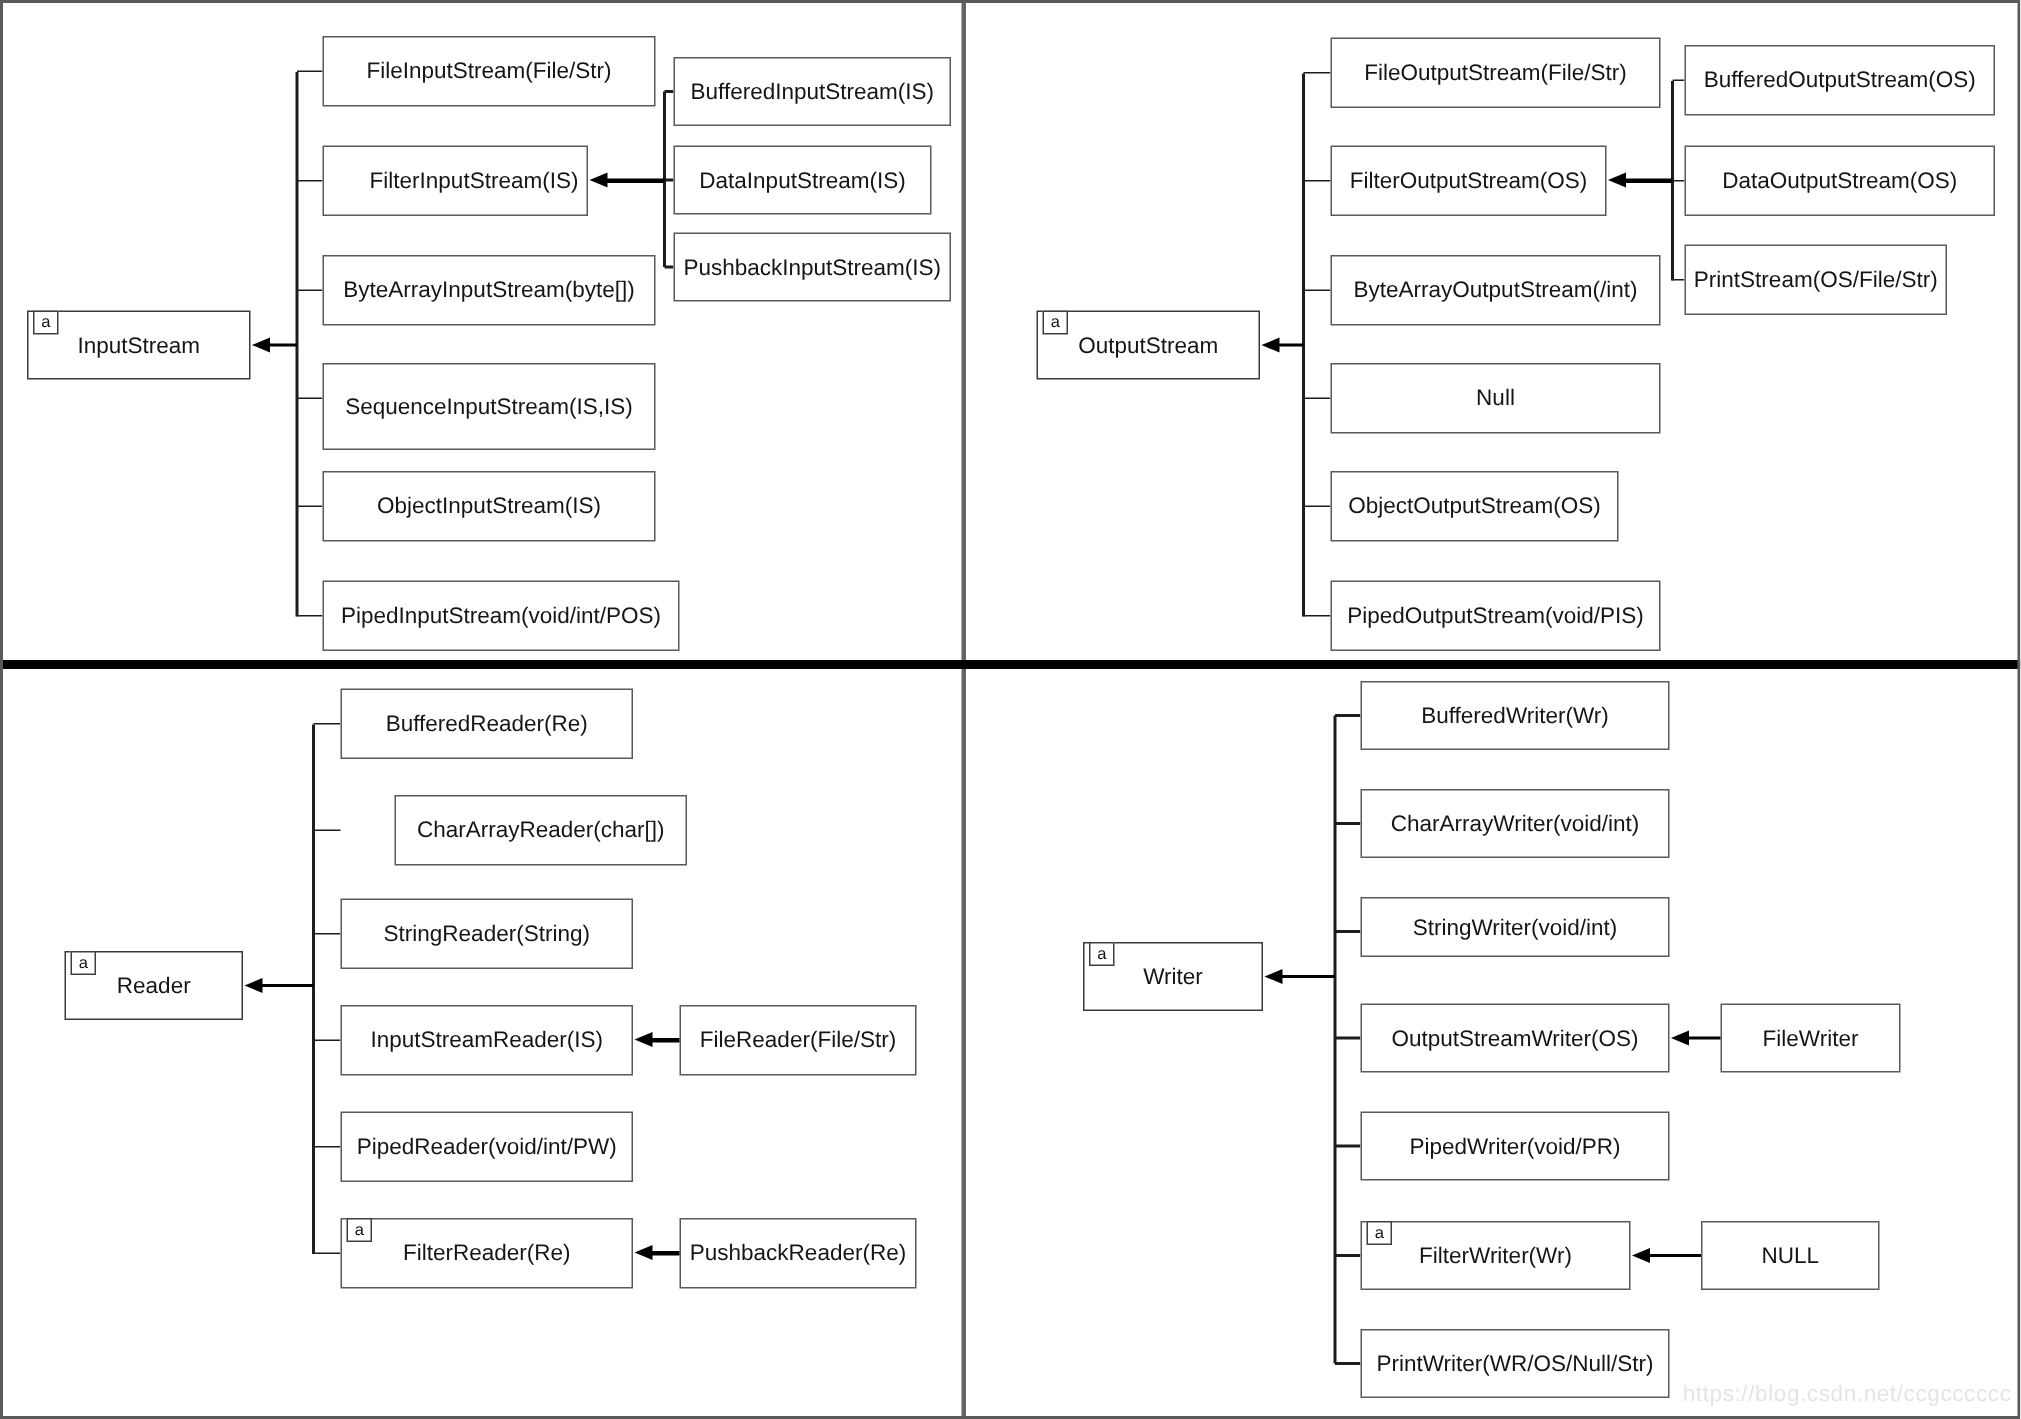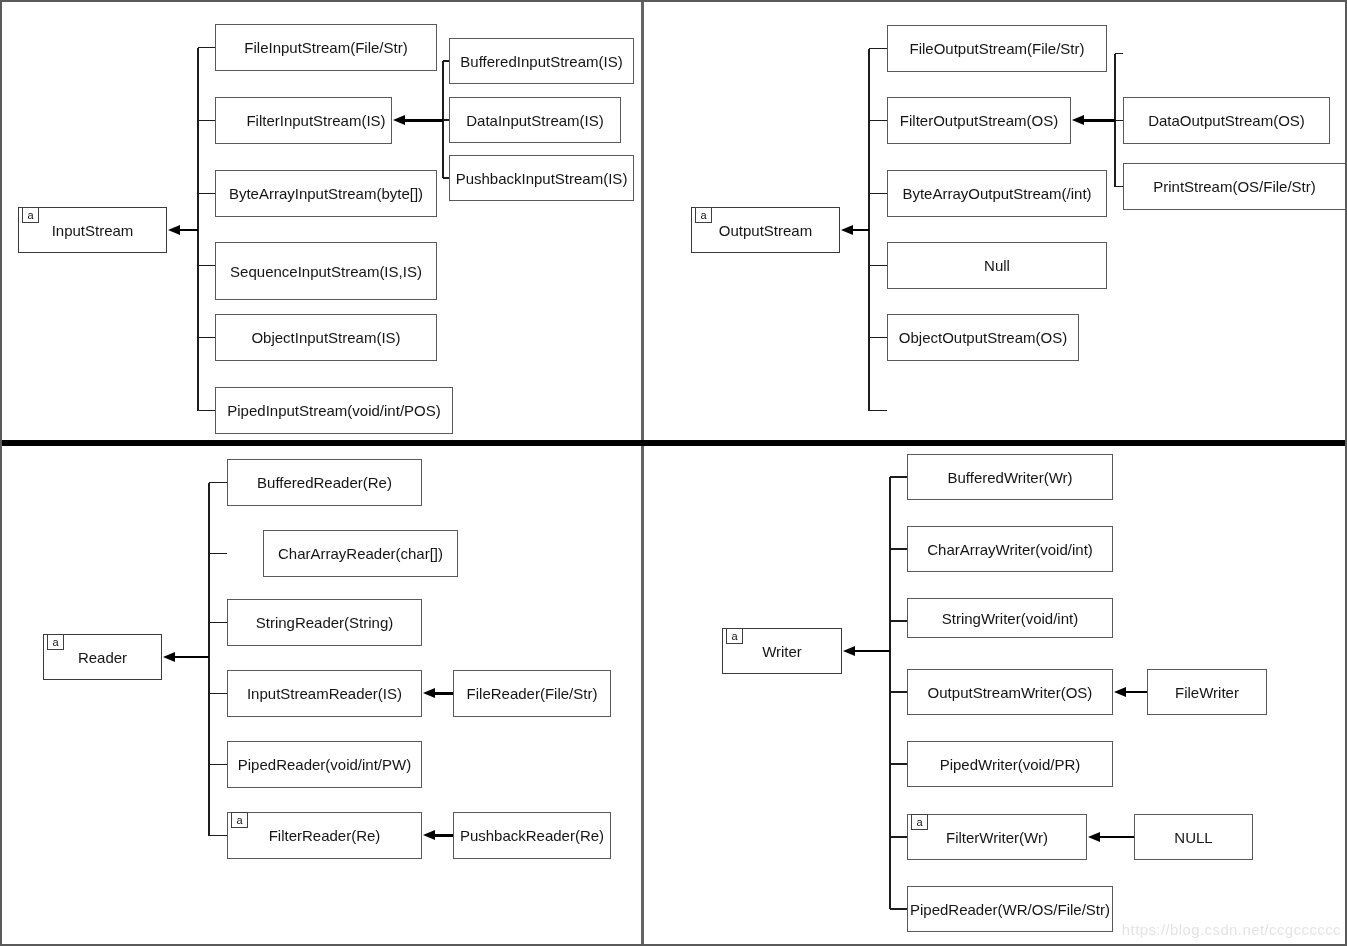--- a/index.html
+++ b/index.html
@@ -99,34 +99,40 @@
     </div>
     <div class="cline" style="left: 869px; top: 264.6px; width: 18px; height: 1.8px;"></div>
     <div class="box" style="left: 887px; top: 242px; width: 220px; height: 47px;">
       <span>Null</span>
     </div>
     <div class="cline" style="left: 869px; top: 336.6px; width: 18px; height: 1.8px;"></div>
     <div class="box" style="left: 887px; top: 314px; width: 192px; height: 47px;">
       <span>ObjectOutputStream(OS)</span>
     </div>
     <div class="cline" style="left: 869px; top: 409.6px; width: 18px; height: 1.8px;"></div>
+    <div class="box" style="left: 887px; top: 387px; width: 220px; height: 47px;">
+      <span>PipedOutputStream(void/PIS)</span>
+    </div>
     <div class="box root" style="left: 691px; top: 207px; width: 149px; height: 46px;">
       <div class="abadge">a</div>
       <span>OutputStream</span>
     </div>
     <div class="aline" style="left: 851px; top: 228.6px; width: 18px; height: 2.8px;"></div>
     <div class="ahead" style="left: 840.5px; top: 224.5px;"></div>
     <div class="cline" style="left: 1114.1px; top: 53.5px; width: 1.8px; height: 133px;"></div>
     <div class="cline" style="left: 1115px; top: 52.6px; width: 8px; height: 1.8px;"></div>
+    <div class="box" style="left: 1123px; top: 30px; width: 207px; height: 47px;">
+      <span>BufferedOutputStream(OS)</span>
+    </div>
     <div class="cline" style="left: 1115px; top: 119.6px; width: 8px; height: 1.8px;"></div>
     <div class="box" style="left: 1123px; top: 97px; width: 207px; height: 47px;">
       <span>DataOutputStream(OS)</span>
     </div>
     <div class="cline" style="left: 1115px; top: 185.6px; width: 8px; height: 1.8px;"></div>
-    <div class="box" style="left: 1123px; top: 163px; width: 223px; height: 47px;">
+    <div class="box" style="left: 1123px; top: 163px; width: 175px; height: 47px;">
       <span>PrintStream(OS/File/Str)</span>
     </div>
     <div class="aline" style="left: 1082px; top: 119.1px; width: 33px; height: 2.8px;"></div>
     <div class="ahead" style="left: 1071.5px; top: 115px;"></div>
     <div class="cline" style="left: 208.1px; top: 482.5px; width: 1.8px; height: 353px;"></div>
     <div class="cline" style="left: 209px; top: 481.6px; width: 18px; height: 1.8px;"></div>
     <div class="box" style="left: 227px; top: 459px; width: 195px; height: 47px;">
       <span>BufferedReader(Re)</span>
     </div>
     <div class="cline" style="left: 209px; top: 552.6px; width: 18px; height: 1.8px;"></div>
@@ -187,21 +193,21 @@
     <div class="box" style="left: 907px; top: 741px; width: 206px; height: 46px;">
       <span>PipedWriter(void/PR)</span>
     </div>
     <div class="cline" style="left: 890px; top: 836.1px; width: 17px; height: 1.8px;"></div>
     <div class="box" style="left: 907px; top: 814px; width: 180px; height: 46px;">
       <div class="abadge">a</div>
       <span>FilterWriter(Wr)</span>
     </div>
     <div class="cline" style="left: 890px; top: 908.1px; width: 17px; height: 1.8px;"></div>
     <div class="box" style="left: 907px; top: 886px; width: 206px; height: 46px;">
-      <span>PipedReader(WR/OS/File/Str)</span>
+      <span>PrintWriter(WR/OS/Null/Str)</span>
     </div>
     <div class="box root" style="left: 722px; top: 628px; width: 120px; height: 46px;">
       <div class="abadge">a</div>
       <span>Writer</span>
     </div>
     <div class="aline" style="left: 853px; top: 649.6px; width: 37px; height: 2.8px;"></div>
     <div class="ahead" style="left: 842.5px; top: 645.5px;"></div>
     <div class="box" style="left: 1147px; top: 669px; width: 120px; height: 46px;">
       <span>FileWriter</span>
     </div>

